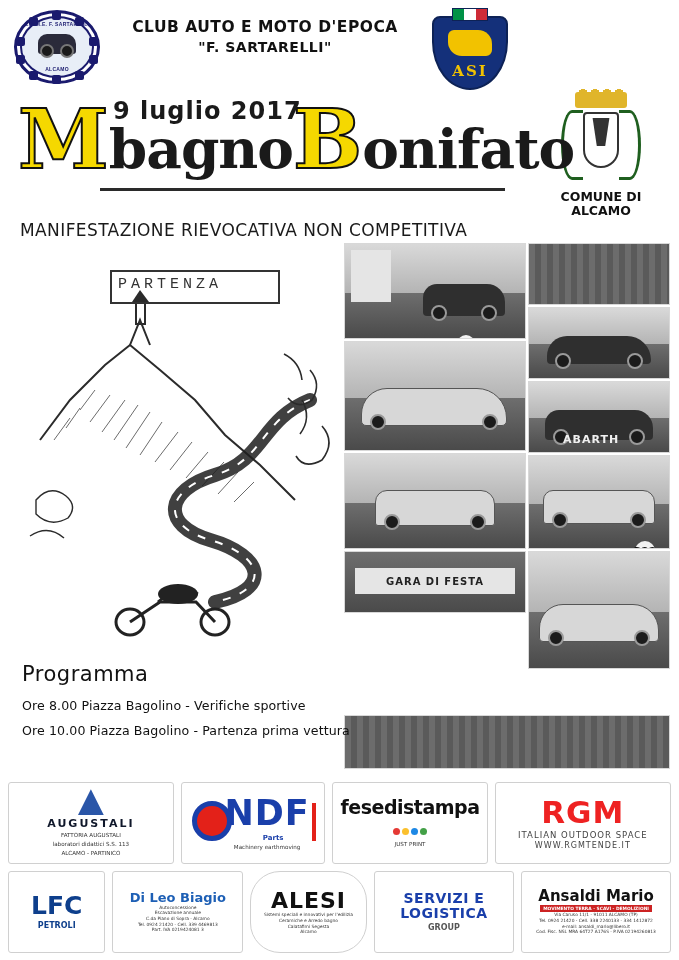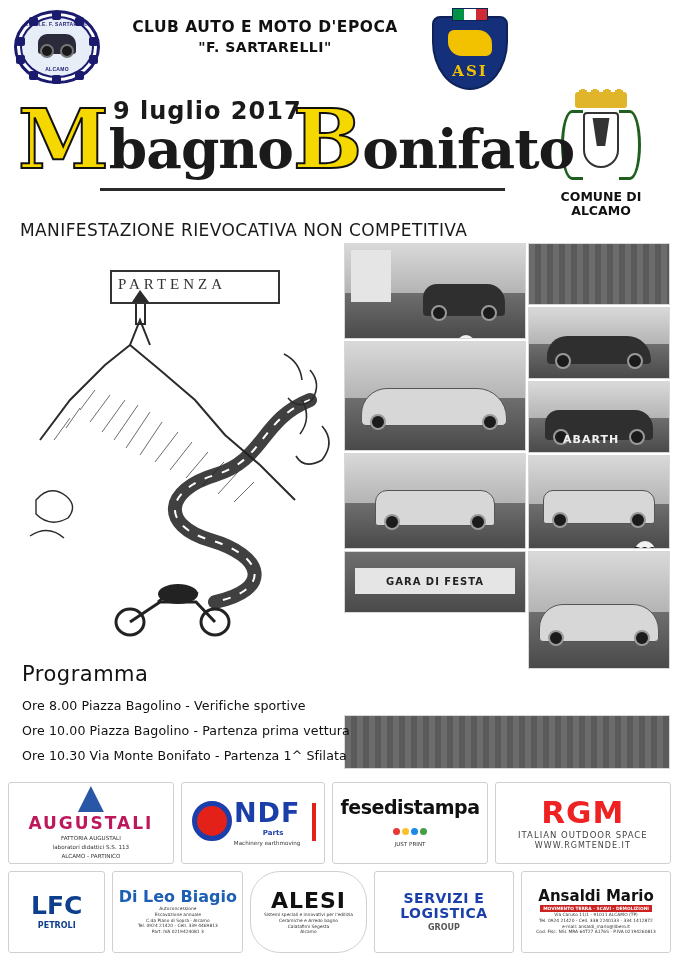--- a/index.html
+++ b/index.html
@@ -330,21 +330,21 @@
   }
   .partenza-box {
     position: absolute;
     left: 110px; top: 270px;
     width: 170px; height: 34px;
     border: 2px solid #333;
   }
   .partenza-text {
     position: absolute;
     left: 118px; top: 276px;
-    font-family: Liberation Serif, serif;
+    font-family: Liberation Mono, monospace;
     font-size: 15px;
     letter-spacing: 4px;
     color: #333;
   }
 
   
   .programma {
     position: absolute;
     left: 22px; top: 662px;
     width: 330px;
@@ -399,29 +399,29 @@
   .sp .sub {
     font-family: "DejaVu Sans", sans-serif;
     font-size: 5.6px;
     color: #333;
     line-height: 1.25;
     margin-top: 2px;
   }
 
   
   #sp-augustali { flex: 1.55; }
-  #sp-augustali .nm { font-size: 17px; color: #be185d; letter-spacing: 2px; }
+  #sp-augustali .nm { font-size: 11px; color: #0f172a; letter-spacing: 2px; }
   #sp-augustali .tree {
     width: 26px; height: 26px;
     background: #2a56a8;
     clip-path: polygon(50% 0, 100% 100%, 0 100%);
     margin-bottom: 3px;
   }
   #sp-ndf { flex: 1.35; }
-  #sp-ndf .nm { font-size: 27px; color: #1a3faa; letter-spacing: 1px; }
+  #sp-ndf .nm { font-size: 35px; color: #1a3faa; letter-spacing: 1px; }
   #sp-ndf .gear {
     position: absolute; left: 10px; top: 18px;
     width: 40px; height: 40px; border-radius: 50%;
     background: #e32119; border: 5px solid #1a3faa;
   }
   #sp-ndf .redbar {
     position: absolute; right: 8px; top: 20px;
     width: 4px; height: 38px; background: #e32119;
   }
   #sp-fese { flex: 1.45; }
@@ -435,21 +435,21 @@
   #sp-rgm .nm { font-size: 31px; color: #e22; letter-spacing: 1px; }
   #sp-rgm .sub2 {
     font-family: "DejaVu Sans", sans-serif;
     font-size: 8.5px; color: #444; letter-spacing: 1px; margin-top: 1px;
   }
 
   #sp-lfc { flex: 1.0; }
   #sp-lfc .nm { font-size: 25px; color: #0e3f8c; letter-spacing: 0px; }
   #sp-lfc .sub { font-size: 8px; font-weight: bold; color: #0e3f8c; }
   #sp-dileo { flex: 1.35; }
-  #sp-dileo .nm { font-size: 16px; color: #1d5fb5; }
+  #sp-dileo .nm { font-size: 13px; color: #1d5fb5; }
   #sp-alesi { flex: 1.2; border-radius: 30px; }
   #sp-alesi .nm { font-size: 22px; color: #111; letter-spacing: 1px; }
   #sp-servizi { flex: 1.45; }
   #sp-servizi .nm { font-size: 14px; color: #1a3faa; letter-spacing: .5px; }
   #sp-ansaldi { flex: 1.55; }
   #sp-ansaldi .nm { font-size: 15px; color: #111; }
 
   .tiny {
     font-family: "DejaVu Sans", sans-serif;
     font-size: 4.4px;
@@ -655,21 +655,20 @@
     <div class="ph" style="left:0; top:472px; width:326px; height:54px;">
       <div class="crowd"></div>
     </div>
 
   </div>
 
   <div class="programma">
     <h3>Programma</h3>
     <div class="row">Ore 8.00 Piazza Bagolino - Verifiche sportive</div>
     <div class="row">Ore 10.00 Piazza Bagolino - Partenza prima vettura</div>
-    <div class="row">Ore 10.30 Via Monte Bonifato - Partenza 1^ Sfilata</div>
   </div>
 
   <div class="sponsors">
 
     <div class="sp-row">
 
       <div class="sp" id="sp-augustali">
         <div class="tree"></div>
         <div class="nm">AUGUSTALI</div>
         <div class="sub">FATTORIA AUGUSTALI</div>

